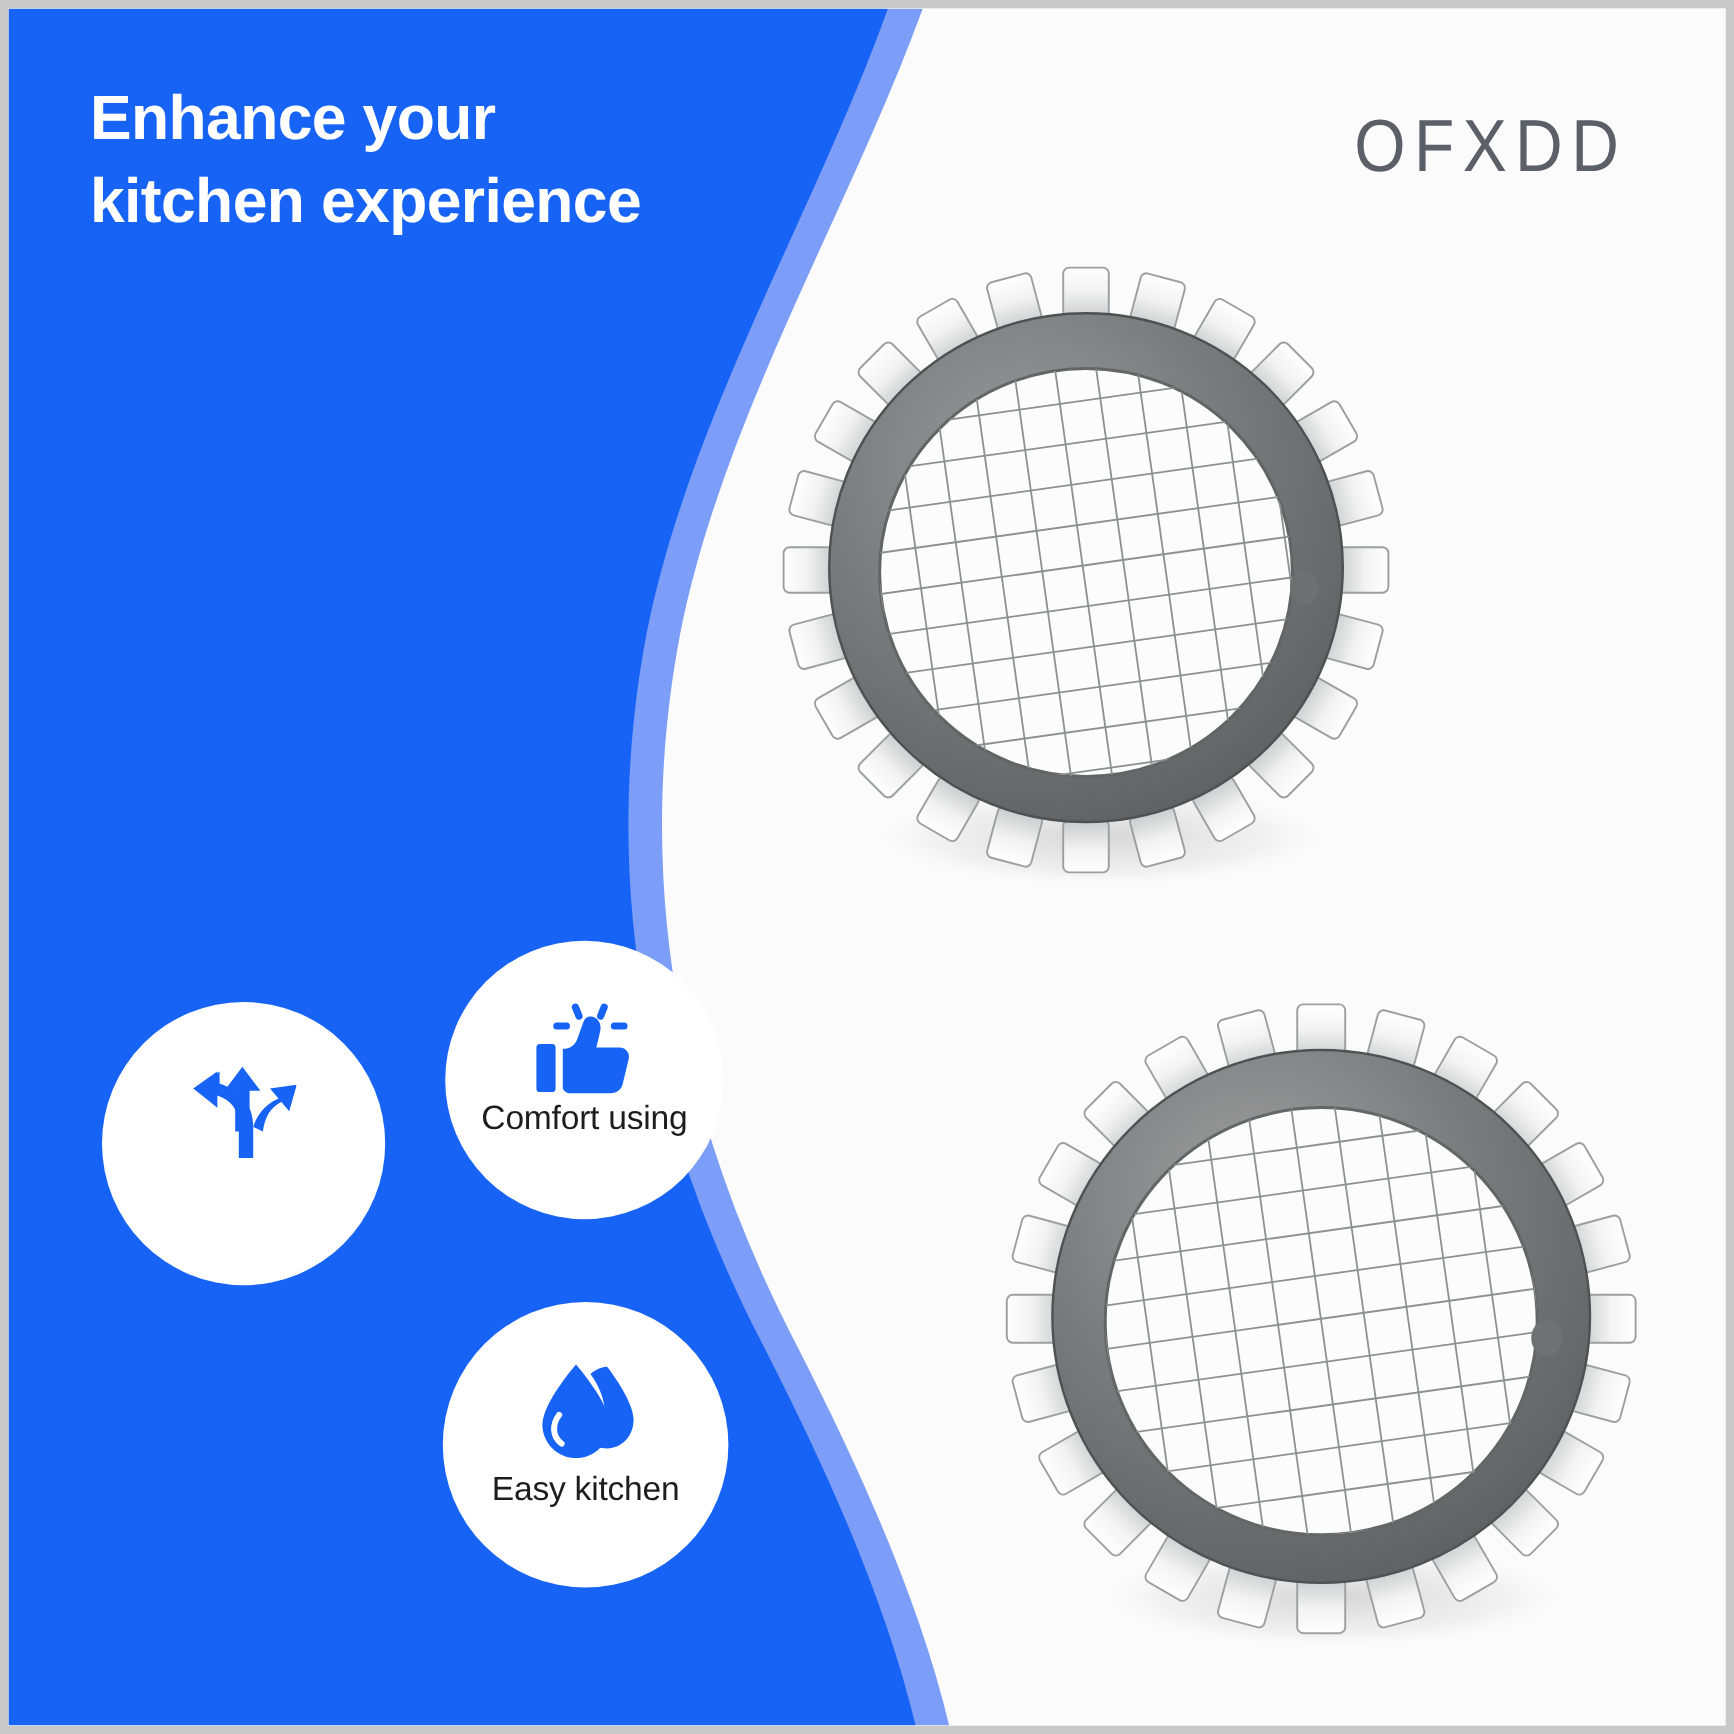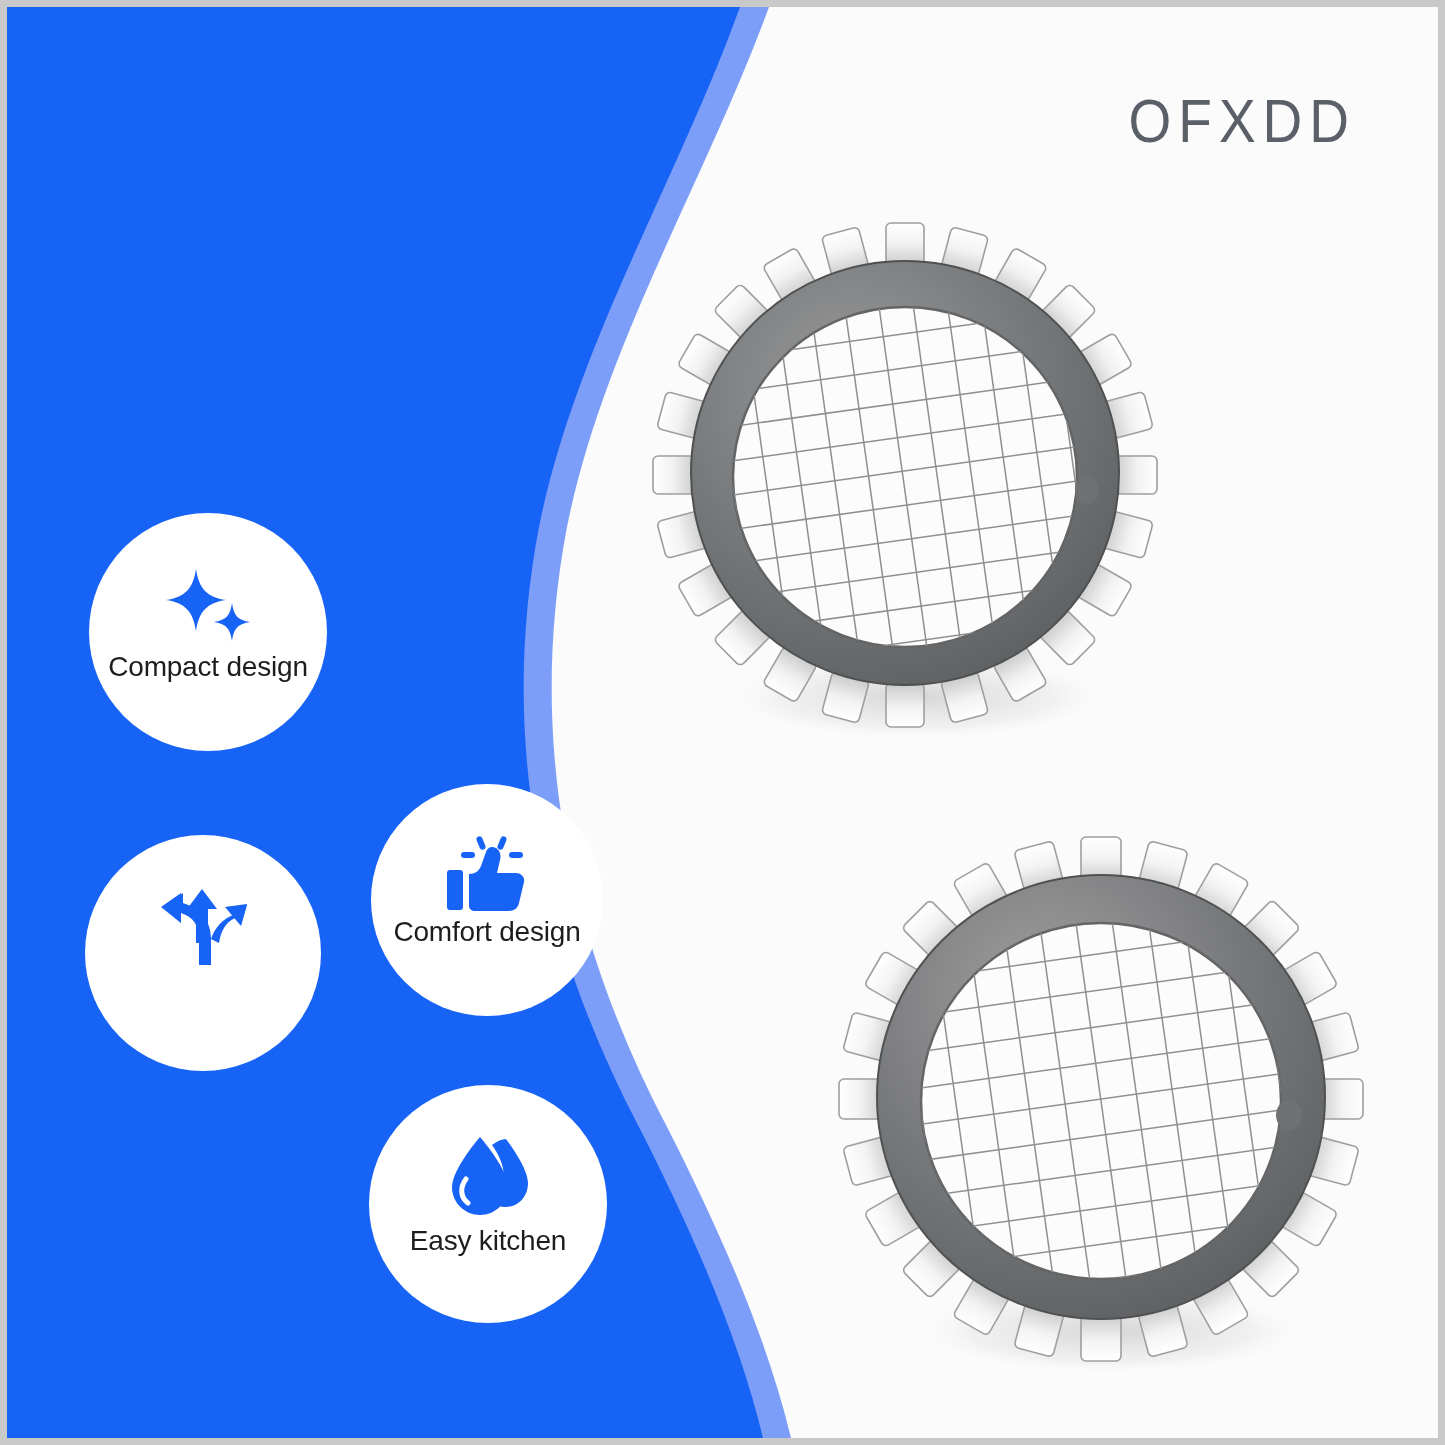--- a/index.html
+++ b/index.html
@@ -126,20 +126,24 @@
 
   <div class="bg-white"></div>
 
   <svg class="divider-svg" viewBox="0 0 1431 1431" preserveAspectRatio="none">
 
     <path fill="#7c9ef8" d="M0,0 L762,0 C700,170 596,340 560,520 C520,730 560,930 660,1120 C712,1222 760,1330 784,1431 L0,1431 Z"></path>
 
     <path fill="#1763f6" d="M0,0 L733,0 C672,170 568,340 532,520 C492,730 532,930 632,1120 C684,1222 732,1330 756,1431 L0,1431 Z"></path>
   </svg>
 
+  <div class="headline">
+    <span>Enhance your</span>
+    <span class="l2">kitchen experience</span>
+  </div>
 
   <div class="logo">OFXDD</div>
 
   <svg class="product p-top" viewBox="0 0 540 540">
     <defs>
       <radialGradient id="ringShadeA" cx="38%" cy="30%" r="78%">
         <stop offset="0%" stop-color="#9a9a9a"></stop>
         <stop offset="55%" stop-color="#76787a"></stop>
         <stop offset="100%" stop-color="#5c5e60"></stop>
       </radialGradient>
@@ -398,29 +402,20 @@
         <line x1="354" y1="74" x2="354" y2="490"></line>
         <line x1="390" y1="74" x2="390" y2="490"></line>
         <line x1="426" y1="74" x2="426" y2="490"></line>
         <line x1="462" y1="74" x2="462" y2="490"></line>
       </g>
     </g>
 
     <ellipse cx="470" cy="296" rx="13" ry="15" fill="#6f7173"></ellipse>
   </svg>
 
-  <div class="badge b-compact">
-    <div class="icon-wrap">
-      <svg width="92" height="84" viewBox="0 0 92 84">
-        <path fill="#1763f6" d="M34 2 C37 22 45 30 64 33 C45 36 37 44 34 64 C31 44 23 36 4 33 C23 30 31 22 34 2 Z"></path>
-        <path fill="#1763f6" d="M70 36 C72 49 76 53 88 55 C76 57 72 61 70 74 C68 61 64 57 52 55 C64 53 68 49 70 36 Z"></path>
-      </svg>
-    </div>
-    <div class="label">Compact design</div>
-  </div>
 
   <div class="badge b-versatile">
     <div class="icon-wrap">
       <svg width="96" height="86" viewBox="0 0 96 86">
 
         <path fill="#1763f6" d="M47 4 L62 24 L53 24 L53 58 L41 58 L41 24 L32 24 Z"></path>
 
         <path fill="#1763f6" d="M44 80 L44 54 C44 40 38 32 26 28 L26 38 L8 22 L28 8 L28 18 C46 24 56 36 56 54 L56 80 Z"></path>
         <path fill="#1763f6" d="M6 22 L26 8 L26 38 Z"></path>
 
@@ -439,21 +434,21 @@
           <rect x="58" y="6" width="6" height="14" rx="3" transform="rotate(22 61 13)"></rect>
           <rect x="20" y="22" width="14" height="6" rx="3"></rect>
           <rect x="68" y="22" width="14" height="6" rx="3"></rect>
         </g>
 
         <rect x="6" y="40" width="16" height="40" rx="3" fill="#1763f6"></rect>
 
         <path fill="#1763f6" d="M28 44 L28 76 C28 79 31 81 34 81 L68 81 C73 81 77 78 78 73 L83 52 C84 47 80 43 75 43 L56 43 L59 30 C61 23 57 17 51 17 C48 17 46 19 45 22 L40 36 C38 41 34 44 28 44 Z"></path>
       </svg>
     </div>
-    <div class="label">Comfort design</div>
+    <div class="label">Comfort using</div>
   </div>
 
 
   <div class="badge b-easyclean">
     <div class="icon-wrap">
       <svg width="92" height="90" viewBox="0 0 92 90">
 
         <path fill="#1763f6" d="M64 6 C64 6 86 34 86 50 C86 64 76 74 64 74 C58 74 53 72 49 68 C58 62 62 52 62 44 C62 32 56 20 50 12 C55 8 60 6 64 6 Z"></path>
 
         <path fill="#1763f6" d="M38 4 C38 4 66 36 66 54 C66 70 53 82 38 82 C23 82 10 70 10 54 C10 36 38 4 38 4 Z"></path>

